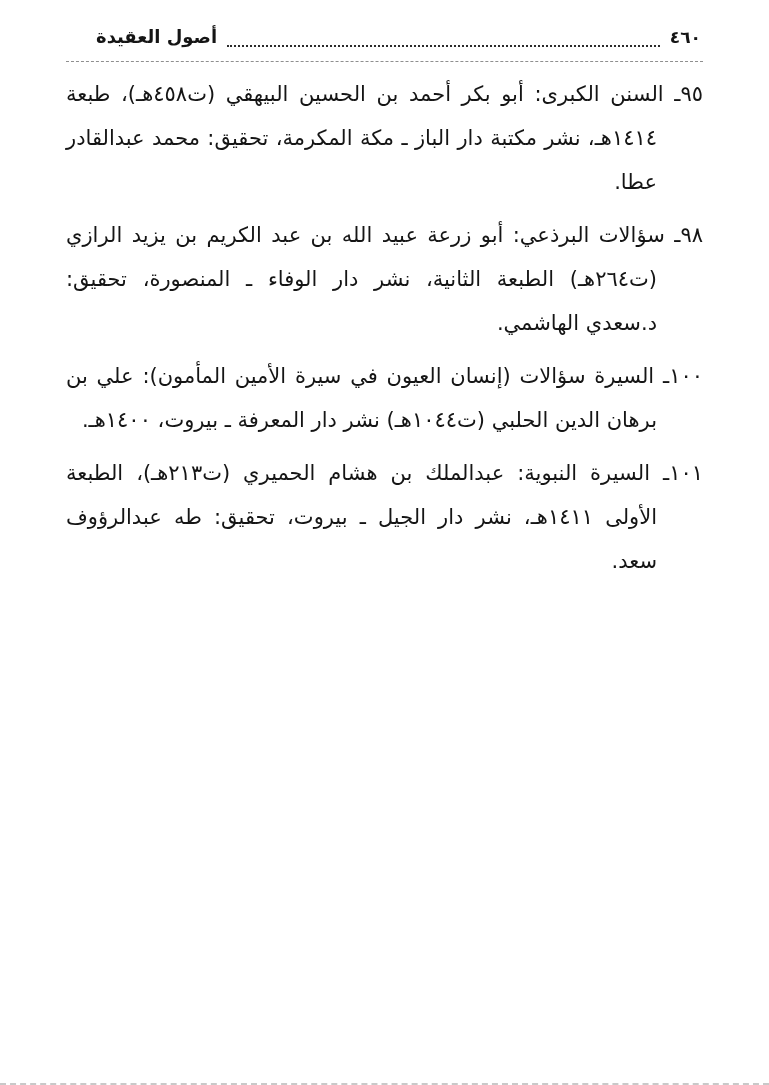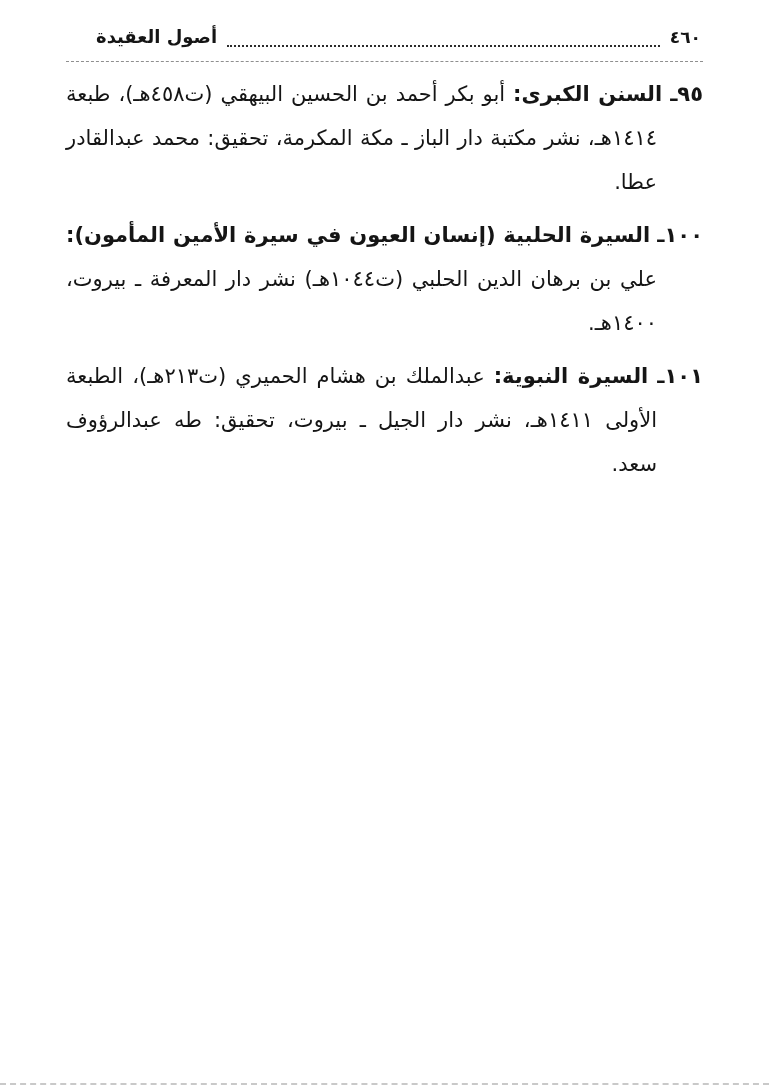--- a/index.html
+++ b/index.html
@@ -51,40 +51,41 @@
   .entry {
     direction: rtl;
     text-align: justify;
     font-size: 21px;
     line-height: 44px;
     margin: 0 0 9px 0;
     padding-right: 46px;        
     text-indent: -46px;
   }
   .entry b {
-    font-weight: 700;
+    font-weight: 400;
   }
 </style>
 </head>
 <body>
 
 <div class="page">
 
   <header class="page-header">
     <span class="h-title">أصول العقيدة</span>
     <span class="leader"></span>
     <span class="h-num">٤٦٠</span>
   </header>
 
   <main class="content">
 
     <p class="entry"><b>٩٥ـ</b> <b>السنن الكبرى:</b> <span>أبو بكر أحمد بن الحسين البيهقي (ت٤٥٨هـ)، طبعة ١٤١٤هـ، نشر مكتبة دار الباز ـ مكة المكرمة، تحقيق: محمد عبدالقادر عطا.</span></p>
 
 
 
+    <p class="entry"><b>٩٨ـ</b> <b>سؤالات البرذعي:</b> <span>أبو زرعة عبيد الله بن عبد الكريم بن يزيد الرازي (ت٢٦٤هـ) الطبعة الثانية، نشر دار الوفاء ـ المنصورة، تحقيق: د.سعدي الهاشمي.</span></p>
 
 
-    <p class="entry"><b>١٠٠ـ</b> <b>السيرة الحلبية (إنسان العيون في سيرة الأمين المأمون):</b> <span>علي بن برهان الدين الحلبي (ت١٠٤٤هـ) نشر دار المعرفة ـ بيروت، ١٤٠٠هـ.</span></p>
+    <p class="entry"><b>١٠٠ـ</b> <b>السيرة سؤالات (إنسان العيون في سيرة الأمين المأمون):</b> <span>علي بن برهان الدين الحلبي (ت١٠٤٤هـ) نشر دار المعرفة ـ بيروت، ١٤٠٠هـ.</span></p>
 
     <p class="entry"><b>١٠١ـ</b> <b>السيرة النبوية:</b> <span>عبدالملك بن هشام الحميري (ت٢١٣هـ)، الطبعة الأولى ١٤١١هـ، نشر دار الجيل ـ بيروت، تحقيق: طه عبدالرؤوف سعد.</span></p>
 
   </main>
 </div>
 
 </body></html>

